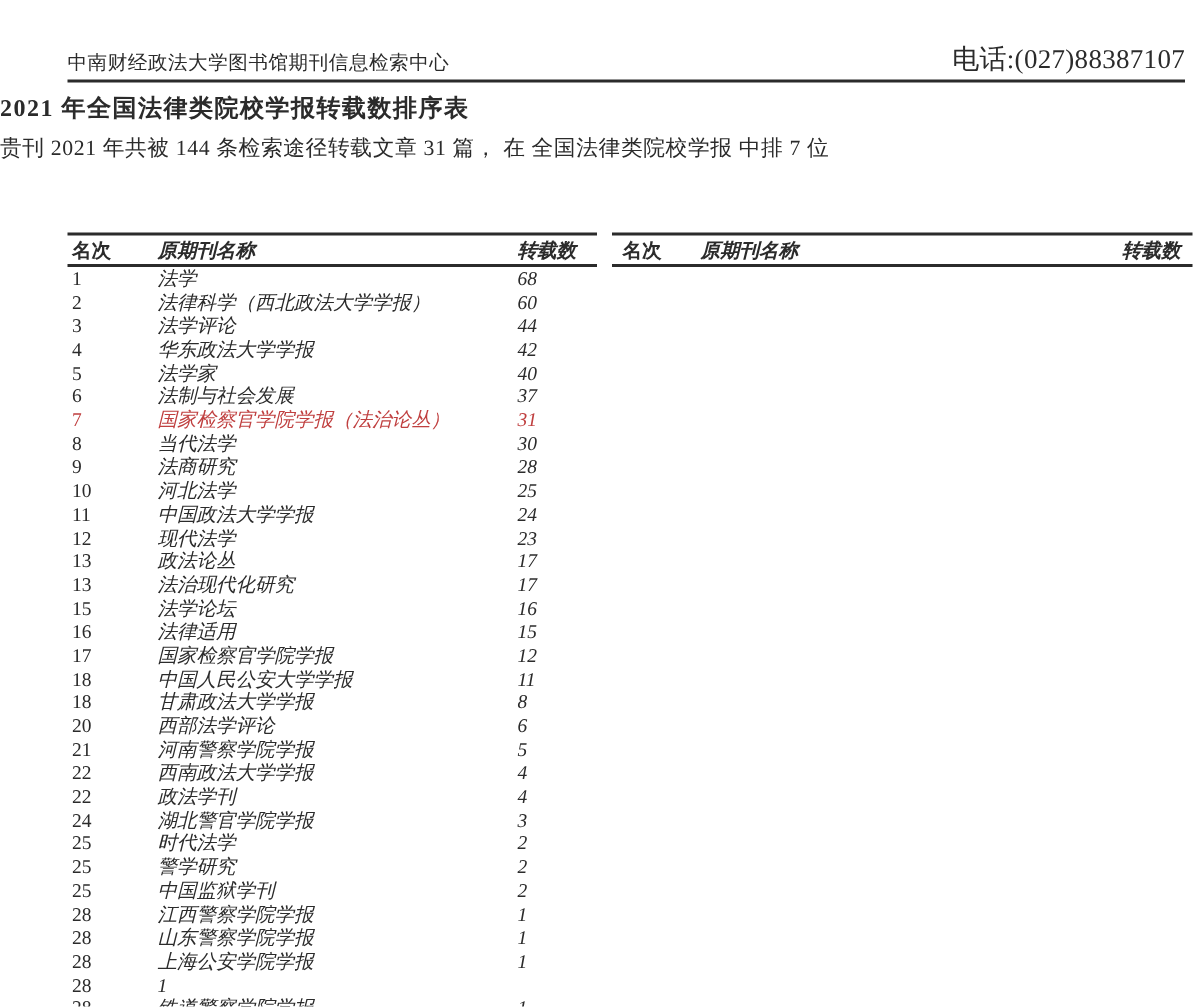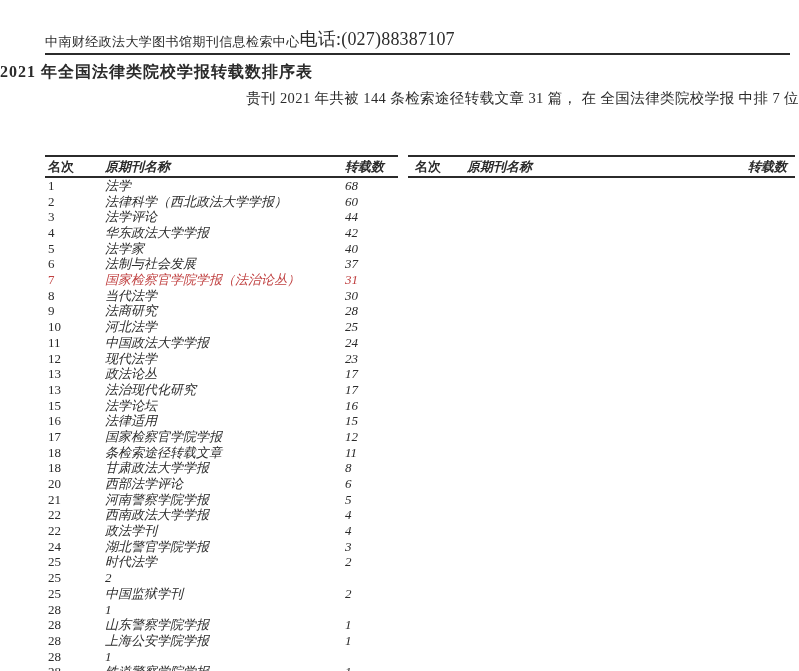--- a/index.html
+++ b/index.html
@@ -14,21 +14,21 @@
     overflow: hidden;
     font-family: "Liberation Serif", "DejaVu Serif", serif;
     color: #2b2b2b;
   }
   .doc-header {
     position: absolute;
     top: 27px;
     left: 45px;
     right: 9px;
     display: flex;
-    justify-content: flex-start;
+    justify-content: space-between;
     align-items: flex-end;
     border-bottom: 2px solid #2b2b2b;
     padding-bottom: 2px;
     font-size: 13px;
     letter-spacing: 0.4px;
   }
   .doc-header .phone {
     font-size: 18px;
     letter-spacing: 0.2px;
   }
@@ -40,21 +40,21 @@
     text-align: left;
     font-size: 16px;
     font-weight: bold;
     letter-spacing: 1px;
   }
   .doc-subtitle {
     position: absolute;
     top: 89px;
     left: 0;
     width: 100%;
-    text-align: right;
+    text-align: left;
     font-size: 14.5px;
     letter-spacing: 0.4px;
   }
   .tables {
     position: absolute;
     top: 123px;
     left: 0;
     width: 100%;
   }
   .rank-table {
@@ -194,21 +194,21 @@
           <span class="col-name">法律适用</span>
           <span class="col-count">15</span>
         </div>
         <div class="trow">
           <span class="col-rank">17</span>
           <span class="col-name">国家检察官学院学报</span>
           <span class="col-count">12</span>
         </div>
         <div class="trow">
           <span class="col-rank">18</span>
-          <span class="col-name">条检索途径转载文章</span>
+          <span class="col-name">中国人民公安大学学报</span>
           <span class="col-count">11</span>
         </div>
         <div class="trow">
           <span class="col-rank">18</span>
           <span class="col-name">甘肃政法大学学报</span>
           <span class="col-count">8</span>
         </div>
         <div class="trow">
           <span class="col-rank">20</span>
           <span class="col-name">西部法学评论</span>
@@ -234,29 +234,31 @@
           <span class="col-name">湖北警官学院学报</span>
           <span class="col-count">3</span>
         </div>
         <div class="trow">
           <span class="col-rank">25</span>
           <span class="col-name">时代法学</span>
           <span class="col-count">2</span>
         </div>
         <div class="trow">
           <span class="col-rank">25</span>
+          <span class="col-name">警学研究</span>
           <span class="col-count">2</span>
         </div>
         <div class="trow">
           <span class="col-rank">25</span>
           <span class="col-name">中国监狱学刊</span>
           <span class="col-count">2</span>
         </div>
         <div class="trow">
           <span class="col-rank">28</span>
+          <span class="col-name">江西警察学院学报</span>
           <span class="col-count">1</span>
         </div>
         <div class="trow">
           <span class="col-rank">28</span>
           <span class="col-name">山东警察学院学报</span>
           <span class="col-count">1</span>
         </div>
         <div class="trow">
           <span class="col-rank">28</span>
           <span class="col-name">上海公安学院学报</span>

